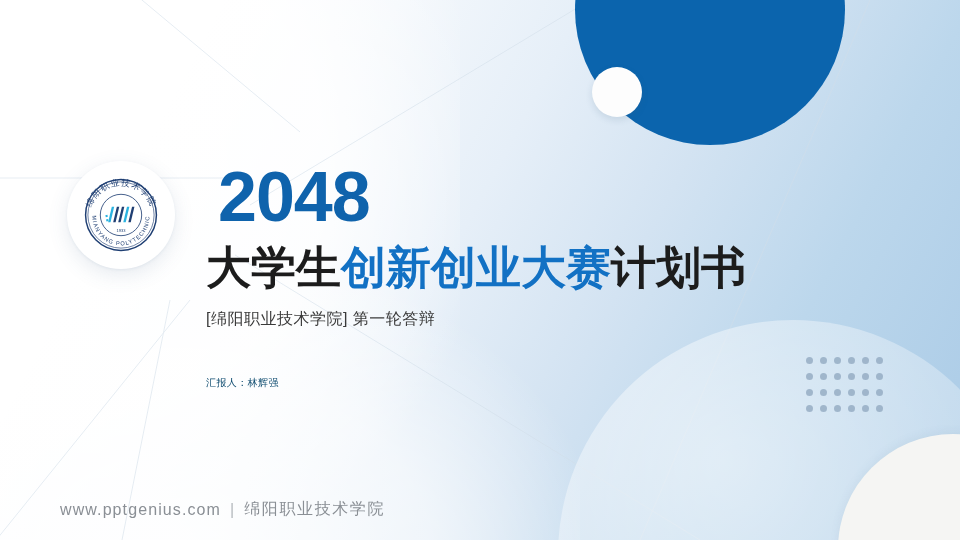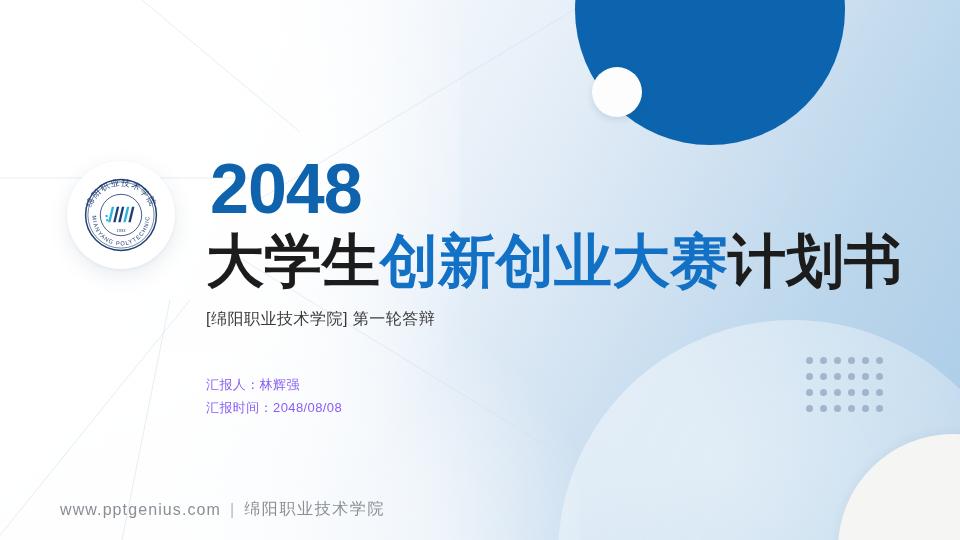--- a/index.html
+++ b/index.html
@@ -152,47 +152,47 @@
     top: 152px;
     width: 700px;
   }
   .year {
     font-family: "Liberation Sans", sans-serif;
     font-size: 70px;
     font-weight: bold;
     line-height: 0.95;
     letter-spacing: -1px;
     color: #0F63AC;
-    margin: 4px;
+    margin: 12px;
   }
   .headline {
     font-family: "Liberation Sans", "DejaVu Sans", sans-serif;
-    font-size: 58px;
+    font-size: 45px;
     font-weight: bold;
     line-height: 1.12;
     letter-spacing: 0px;
     margin: 6px 0 0 0;
     white-space: nowrap;
   }
   .headline .dark { color: #1c1c1c; }
   .headline .blue { color: #1271C4; }
 
   .subtitle {
     font-family: "Liberation Sans", "DejaVu Sans", sans-serif;
     font-size: 16px;
     color: #3a3a3a;
     margin: 16px 0 0 0;
     letter-spacing: 0.5px;
   }
 
   .meta {
     margin-top: 44px;
     font-family: "Liberation Sans", "DejaVu Sans", sans-serif;
-    font-size: 13px;
-    color: #8b5cf6;
+    font-size: 10px;
+    color: #0c4a6e;
     line-height: 1.75;
     letter-spacing: 0.4px;
   }
 
   
   .footer {
     position: absolute;
     left: 60px;
     bottom: 20px;
     font-family: "Liberation Sans", "DejaVu Sans", sans-serif;
@@ -294,21 +294,20 @@
       <text x="50" y="68.5" font-size="4.4" fill="#1F3F73" text-anchor="middle" font-family="'Liberation Sans', sans-serif">1933</text>
     </svg>
   </div>
 
   <div class="content">
     <div class="year">2048</div>
     <div class="headline"><span class="dark">大学生</span><span class="blue">创新创业大赛</span><span class="dark">计划书</span></div>
     <div class="subtitle">[绵阳职业技术学院] 第一轮答辩</div>
     <div class="meta">
       <div>汇报人：林辉强</div>
-      <div>汇报时间：2048/08/08</div>
     </div>
   </div>
 
   <div class="footer">
     <span>www.pptgenius.com</span>
     <span class="sep">|</span>
     <span class="cn">绵阳职业技术学院</span>
   </div>
 
 </div>

